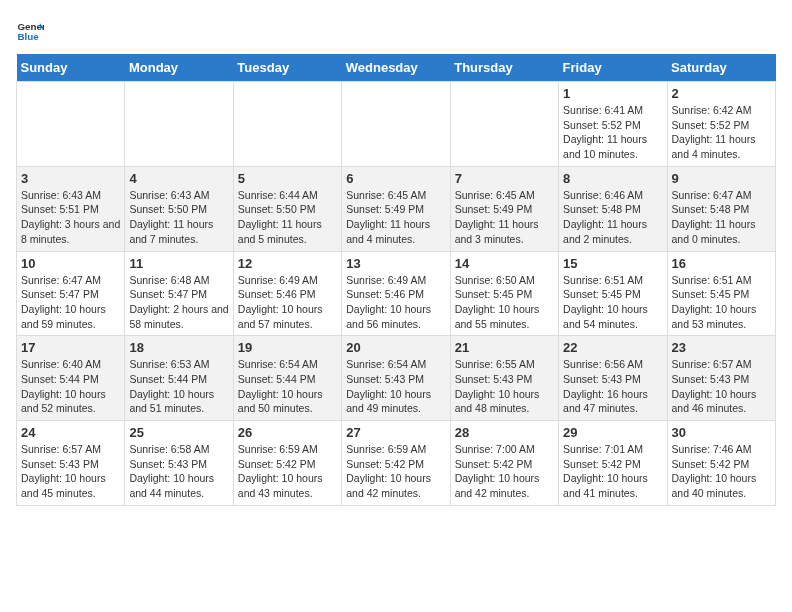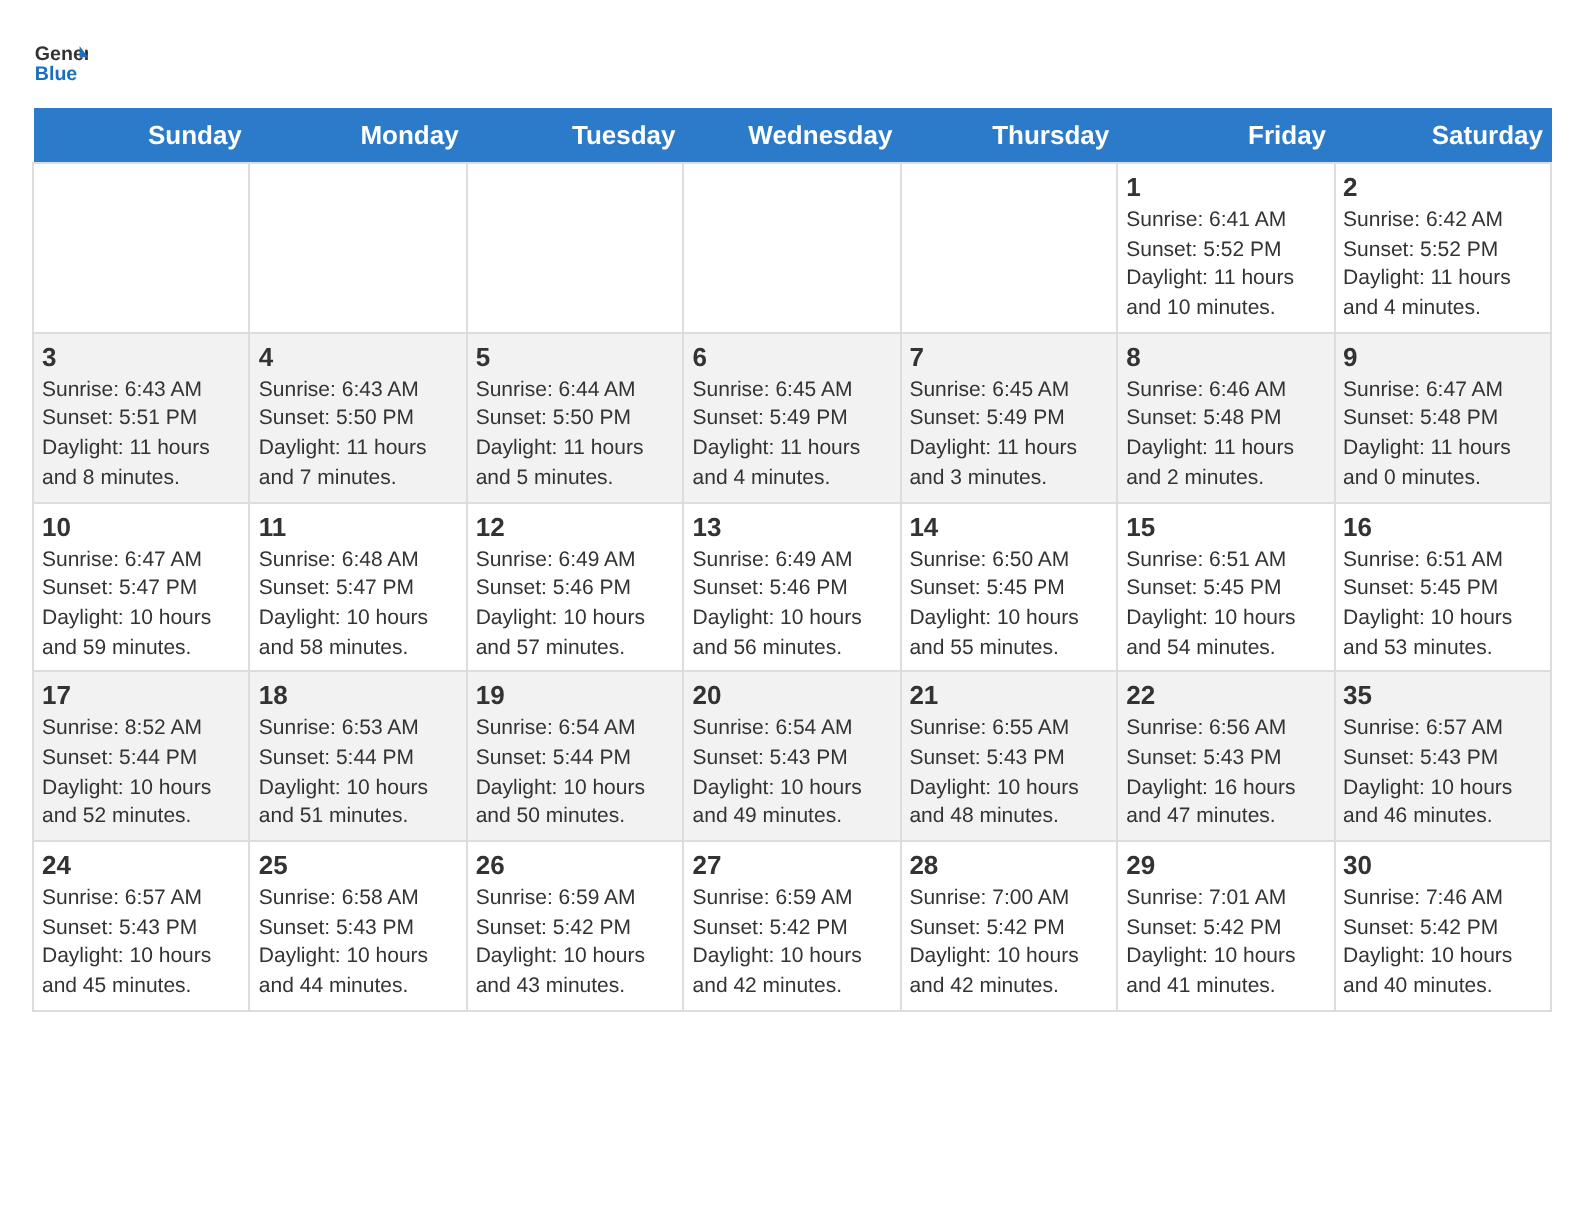--- a/index.html
+++ b/index.html
@@ -41,21 +41,21 @@
       width: 100%;
       border-collapse: collapse;
       font-size: 11px;
     }
     thead tr {
       background-color: #2b7bca;
       color: #fff;
     }
     thead th {
       padding: 6px 4px;
-      text-align: right;
+      text-align: left;
       font-size: 13px;
       font-weight: bold;
     }
     tbody tr {
       vertical-align: top;
     }
     tbody tr:nth-child(odd) {
       background-color: #fff;
     }
     tbody tr:nth-child(even) {
@@ -132,21 +132,21 @@
           <div class="cell-text">Sunrise: 6:42 AM</div>
           <div class="cell-text">Sunset: 5:52 PM</div>
           <div class="cell-text">Daylight: 11 hours and 4 minutes.</div>
         </td>
       </tr>
       <tr>
         <td>
           <span class="day-num">3</span>
           <div class="cell-text">Sunrise: 6:43 AM</div>
           <div class="cell-text">Sunset: 5:51 PM</div>
-          <div class="cell-text">Daylight: 11 hours and 8 minutes.</div>
+          <div class="cell-text">Daylight: 3 hours and 8 minutes.</div>
         </td>
         <td>
           <span class="day-num">4</span>
           <div class="cell-text">Sunrise: 6:43 AM</div>
           <div class="cell-text">Sunset: 5:50 PM</div>
           <div class="cell-text">Daylight: 11 hours and 7 minutes.</div>
         </td>
         <td>
           <span class="day-num">5</span>
           <div class="cell-text">Sunrise: 6:44 AM</div>
@@ -182,21 +182,21 @@
         <td>
           <span class="day-num">10</span>
           <div class="cell-text">Sunrise: 6:47 AM</div>
           <div class="cell-text">Sunset: 5:47 PM</div>
           <div class="cell-text">Daylight: 10 hours and 59 minutes.</div>
         </td>
         <td>
           <span class="day-num">11</span>
           <div class="cell-text">Sunrise: 6:48 AM</div>
           <div class="cell-text">Sunset: 5:47 PM</div>
-          <div class="cell-text">Daylight: 10 hours and 58 minutes.</div>
+          <div class="cell-text">Daylight: 2 hours and 58 minutes.</div>
         </td>
         <td>
           <span class="day-num">12</span>
           <div class="cell-text">Sunrise: 6:49 AM</div>
           <div class="cell-text">Sunset: 5:46 PM</div>
           <div class="cell-text">Daylight: 10 hours and 57 minutes.</div>
         </td>
         <td>
           <span class="day-num">13</span>
           <div class="cell-text">Sunrise: 6:49 AM</div>
@@ -218,21 +218,21 @@
         <td>
           <span class="day-num">16</span>
           <div class="cell-text">Sunrise: 6:51 AM</div>
           <div class="cell-text">Sunset: 5:45 PM</div>
           <div class="cell-text">Daylight: 10 hours and 53 minutes.</div>
         </td>
       </tr>
       <tr>
         <td>
           <span class="day-num">17</span>
-          <div class="cell-text">Sunrise: 8:52 AM</div>
+          <div class="cell-text">Sunrise: 6:40 AM</div>
           <div class="cell-text">Sunset: 5:44 PM</div>
           <div class="cell-text">Daylight: 10 hours and 52 minutes.</div>
         </td>
         <td>
           <span class="day-num">18</span>
           <div class="cell-text">Sunrise: 6:53 AM</div>
           <div class="cell-text">Sunset: 5:44 PM</div>
           <div class="cell-text">Daylight: 10 hours and 51 minutes.</div>
         </td>
         <td>
@@ -253,21 +253,21 @@
           <div class="cell-text">Sunset: 5:43 PM</div>
           <div class="cell-text">Daylight: 10 hours and 48 minutes.</div>
         </td>
         <td>
           <span class="day-num">22</span>
           <div class="cell-text">Sunrise: 6:56 AM</div>
           <div class="cell-text">Sunset: 5:43 PM</div>
           <div class="cell-text">Daylight: 16 hours and 47 minutes.</div>
         </td>
         <td>
-          <span class="day-num">35</span>
+          <span class="day-num">23</span>
           <div class="cell-text">Sunrise: 6:57 AM</div>
           <div class="cell-text">Sunset: 5:43 PM</div>
           <div class="cell-text">Daylight: 10 hours and 46 minutes.</div>
         </td>
       </tr>
       <tr>
         <td>
           <span class="day-num">24</span>
           <div class="cell-text">Sunrise: 6:57 AM</div>
           <div class="cell-text">Sunset: 5:43 PM</div>

